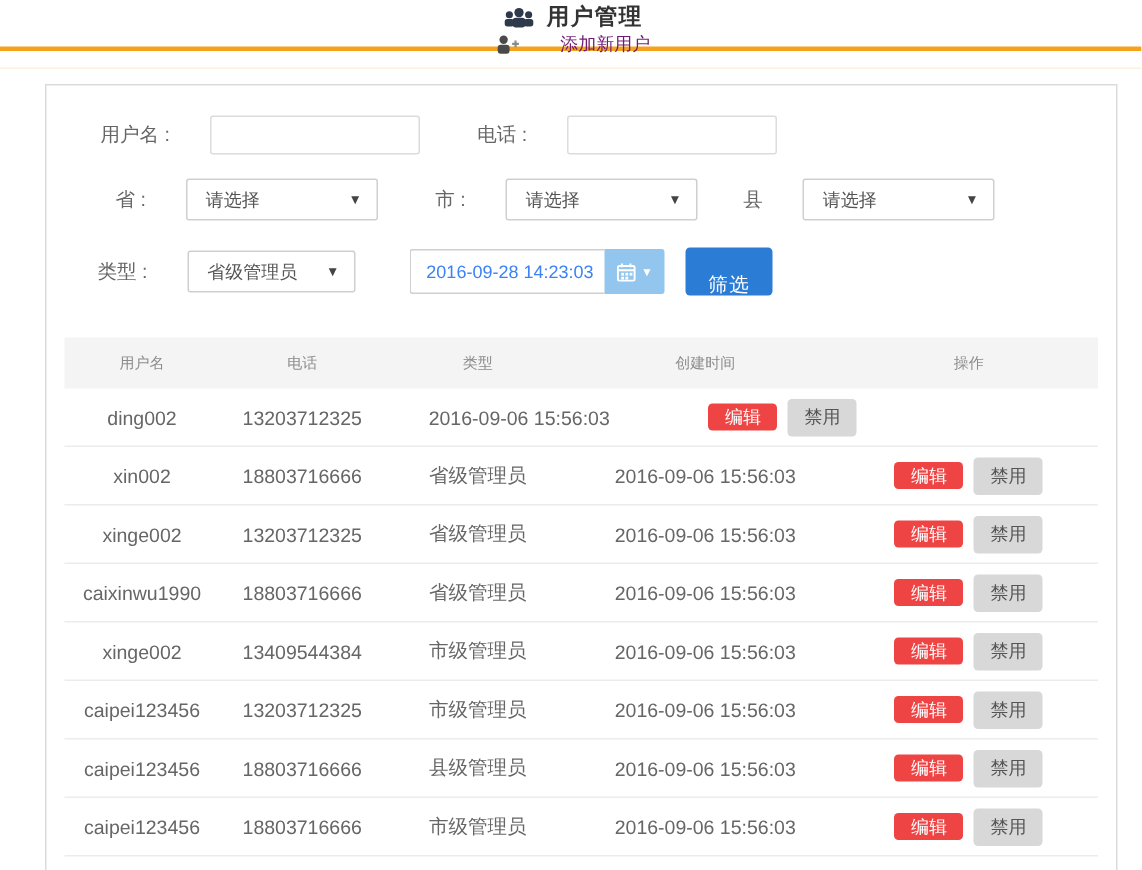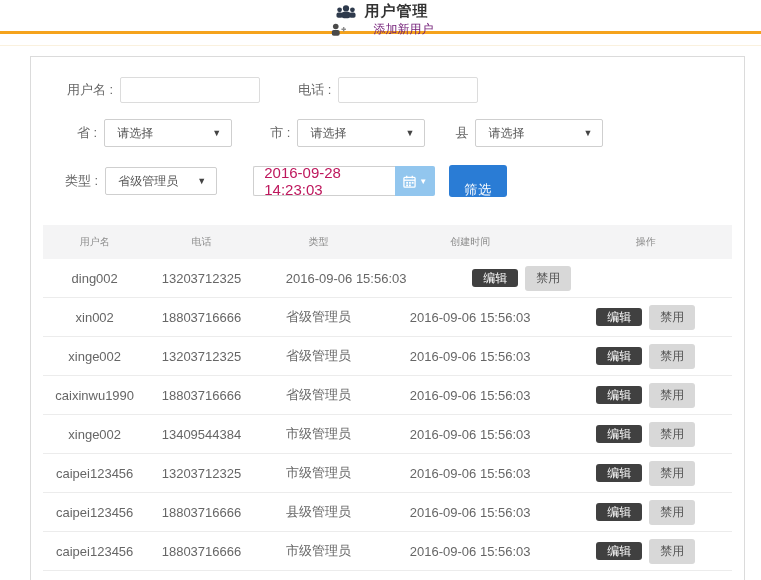--- a/index.html
+++ b/index.html
@@ -25,52 +25,52 @@
   .filter-row { display:flex; align-items:center; }
   .row1 { padding-left:36px; margin-bottom:16px; }
   .row2 { padding-left:46px; margin-bottom:18px; }
   .row3 { padding-left:34px; }
   .f-label { font-size:13px; color:#666; margin-right:7px; white-space:nowrap; }
   .text-input { width:140px; height:26px; border:1px solid #DCDCDC; border-radius:2px;
                 outline:none; padding:0 6px; font-size:13px; color:#555;
                 font-family:inherit; }
   .gap38 { margin-left:38px; }
   .gap30 { margin-left:30px; }
-  .field { display:flex; align-items:center; }
+  .field { display:flex; align-items:center;gap:20px; }
 
   .select { width:128px; height:28px; border:1px solid #CFCFCF; border-radius:2px;
             background:#fff; display:flex; align-items:center; justify-content:space-between;
             padding:0 10px 0 12px; cursor:pointer; }
   .select-value { font-size:12px; color:#555; }
   .caret { font-size:9px; color:#444; }
   .type-select { width:112px; }
 
   .date-group { display:flex; align-items:stretch; margin-left:36px; height:30px; }
-  .date-input { width:142px; border:1px solid #CFCFCF; border-right:none;
+  .date-input { width:130px; border:1px solid #CFCFCF; border-right:none;
                 border-radius:2px 0 0 2px; display:flex; align-items:center;
-                padding-left:10px; font-size:15px; color:#be185d; background:#fff; }
+                padding-left:10px; font-size:12px; color:#3b82f6; background:#fff; }
   .calendar-btn { width:40px; border:none; background:#92C6EE; border-radius:0 2px 2px 0;
                   display:flex; align-items:center; justify-content:center; gap:3px;
                   cursor:pointer; }
   .calendar-btn .caret { color:#fff; font-size:8px; }
 
   .filter-btn { margin-left:14px; height:30px; padding:16px 15px; background:#2A7CD5;
                 color:#fff; border:none; border-radius:3px; font-size:13px;
                 cursor:pointer; font-family:inherit; letter-spacing:1px; }
 
   
   .table { margin:28px 12px 0; }
   .thead { display:flex; align-items:center; height:34px; background:#F4F4F5; }
   .thead span { font-size:10px; color:#8C8C8C; text-align:center; }
   .trow { display:flex; align-items:center; height:39px; border-bottom:1px solid #ECECEC; }
   .trow span { font-size:13px; color:#666; text-align:center; }
   .c1 { width:15%; } .c2 { width:16%; } .c3 { width:18%; } .c4 { width:26%; } .c5 { width:25%; }
   .cell-date { color:#808080; }
   .actions { display:flex; justify-content:center; align-items:center; gap:7px; }
-  .btn-edit { width:46px; height:18px; background:#404040; color:#fff; border:none;
+  .btn-edit { width:46px; height:18px; background:#ef4444; color:#fff; border:none;
               border-radius:3px; font-size:12px; cursor:pointer; font-family:inherit; }
   .btn-disable { width:46px; height:25px; background:#D8D8D8; color:#555; border:none;
                  border-radius:3px; font-size:12px; cursor:pointer; font-family:inherit; }
 </style>
 </head>
 <body>
 
 <div class="topbar">
   <div class="topbar-left">
     <span style="display:flex;">

